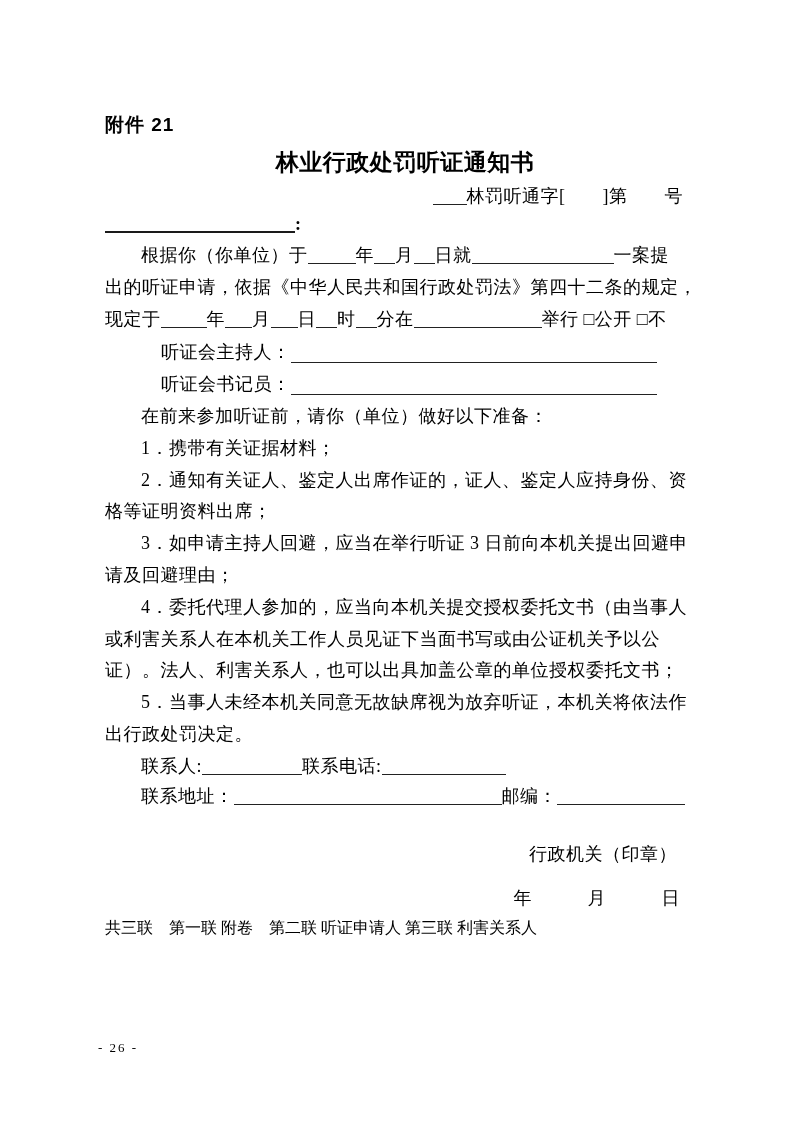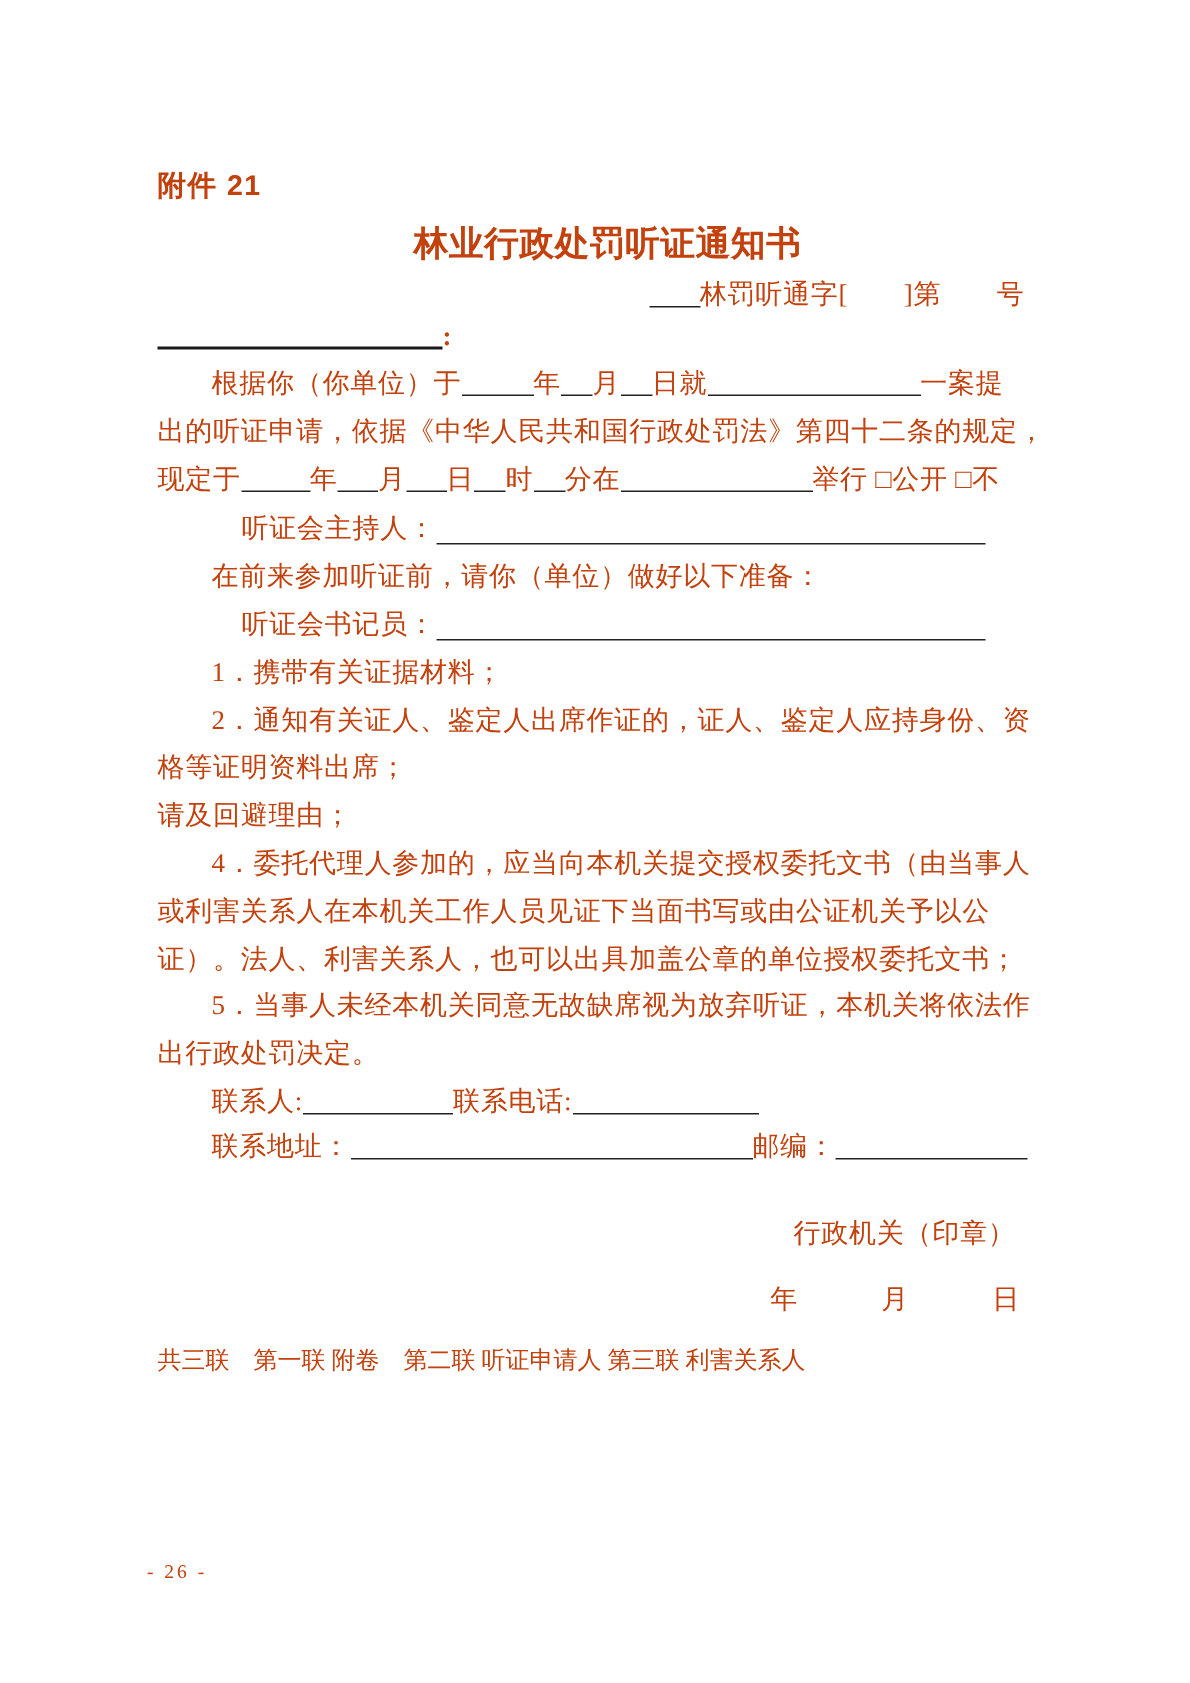--- a/index.html
+++ b/index.html
@@ -1,37 +1,37 @@
 <!DOCTYPE html>
 <html><head>
 <meta charset="utf-8">
 <style>
   html,body{margin:0;padding:0;background:#ffffff;}
   .page{
     position:relative;width:793px;height:1122px;background:#ffffff;
     font-family:"Liberation Serif","DejaVu Serif",serif;
-    color:#c2410c;overflow:hidden;
+    color:#000000;overflow:hidden;
   }
   .content{position:absolute;left:105px;top:0;width:600px;font-size:18px;letter-spacing:.5px;}
   .attachment{margin-top:112px;font-family:"Liberation Sans","DejaVu Sans",sans-serif;font-weight:700;font-size:19px;line-height:26px;letter-spacing:1px;}
   .title{margin-top:9px;font-weight:700;font-size:23px;line-height:30px;text-align:center;letter-spacing:.5px;font-family:"Liberation Sans","DejaVu Sans",sans-serif;}
   .docno{margin-top:5px;line-height:28px;text-align:right;padding-right:22px;white-space:nowrap;}
   .addressee{line-height:28px;white-space:nowrap;}
   .addressee .colon{font-weight:700;}
   .ln{line-height:31.8px;white-space:nowrap;}
   .ind{padding-left:36px;}
   .bl{display:inline-block;height:0;border-bottom:1.8px solid #222;vertical-align:-3px;}
   .bl-wide{border-bottom:2.2px solid #1a1a1a;}
   .fill-row{display:flex;align-items:flex-end;padding-right:48px;}
   .fill-row .lbl{white-space:nowrap;line-height:31.8px;margin-left:20px;}
   .fill{flex:1;border-bottom:1.8px solid #222;margin-bottom:6px;}
   .contact{line-height:30px;}
   .agency{margin-top:28px;line-height:30px;text-align:right;padding-right:28px;}
   .dateline{margin-top:16px;line-height:26px;text-align:right;padding-right:25px;}
-  .copies{margin-top:17px;font-size:16px;line-height:24px;letter-spacing:0;white-space:nowrap;}
+  .copies{margin-top:5px;font-size:16px;line-height:24px;letter-spacing:0;white-space:nowrap;}
   .pageno{position:absolute;left:98px;top:1040px;font-size:13px;letter-spacing:2px;}
 </style>
 </head>
 <body>
 
 <div class="page">
   <div class="content">
 
     <div class="attachment">附件 21</div>
 
@@ -46,32 +46,33 @@
     <div class="ln">出的听证申请，依据《中华人民共和国行政处罚法》第四十二条的规定，</div>
 
     <div class="ln"><span>现定于</span><span class="bl" style="width:46px"></span><span>年</span><span class="bl" style="width:27px"></span><span>月</span><span class="bl" style="width:27px"></span><span>日</span><span class="bl" style="width:21px"></span><span>时</span><span class="bl" style="width:21px"></span><span>分在</span><span class="bl" style="width:128px"></span><span>举行 □公开 □不</span></div>
 
 
     <div class="ln ind fill-row" style="margin-top:2px">
         <span class="lbl">听证会主持人：</span>
         <span class="fill"></span>
       </div>
 
-    <div class="ln ind">在前来参加听证前，请你（单位）做好以下准备：</div>
-
     <div class="ln ind fill-row">
         <span class="lbl">听证会书记员：</span>
         <span class="fill"></span>
       </div>
+
+    <div class="ln ind">在前来参加听证前，请你（单位）做好以下准备：</div>
 
     <div class="ln ind">1．携带有关证据材料；</div>
 
     <div class="ln ind">2．通知有关证人、鉴定人出席作证的，证人、鉴定人应持身份、资</div>
     <div class="ln">格等证明资料出席；</div>
 
+    <div class="ln ind">3．如申请主持人回避，应当在举行听证 3 日前向本机关提出回避申</div>
     <div class="ln">请及回避理由；</div>
 
     <div class="ln ind">4．委托代理人参加的，应当向本机关提交授权委托文书（由当事人</div>
     <div class="ln">或利害关系人在本机关工作人员见证下当面书写或由公证机关予以公</div>
     <div class="ln">证）。法人、利害关系人，也可以出具加盖公章的单位授权委托文书；</div>
 
     <div class="ln ind">5．当事人未经本机关同意无故缺席视为放弃听证，本机关将依法作</div>
     <div class="ln">出行政处罚决定。</div>
 
     <div class="ln ind contact"><span>联系人:</span><span class="bl" style="width:100px"></span><span>联系电话:</span><span class="bl" style="width:124px"></span></div>

